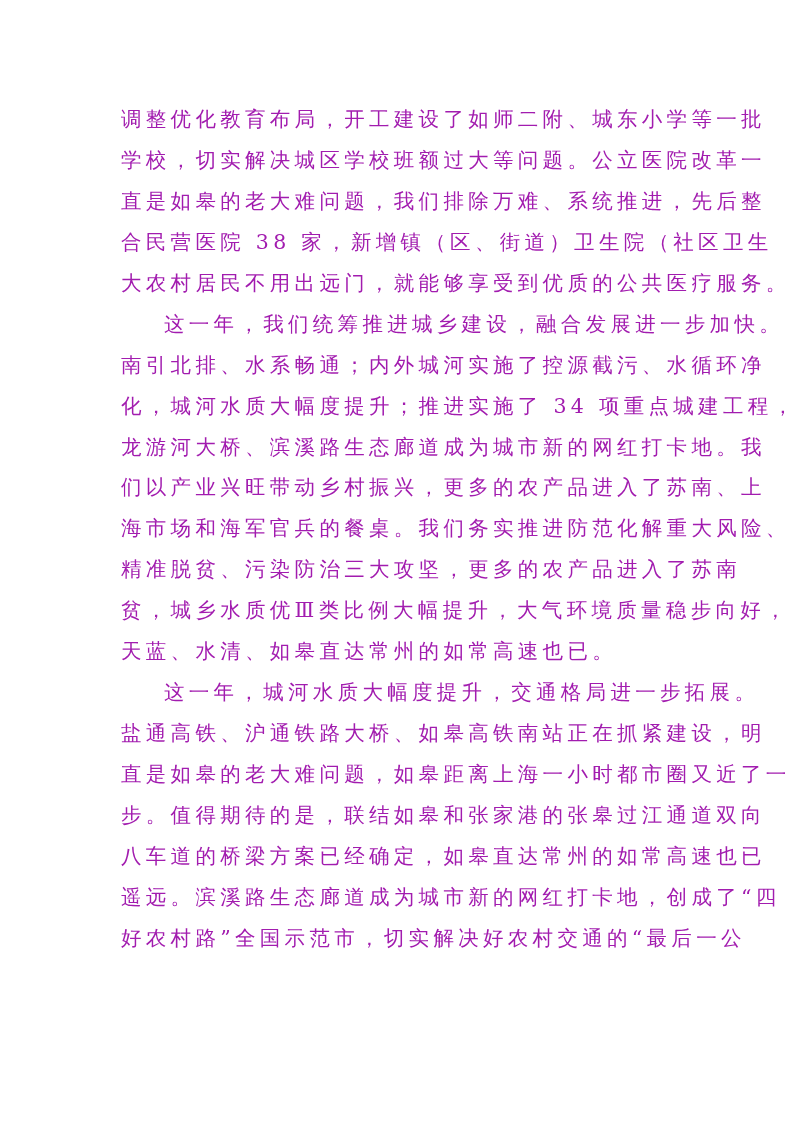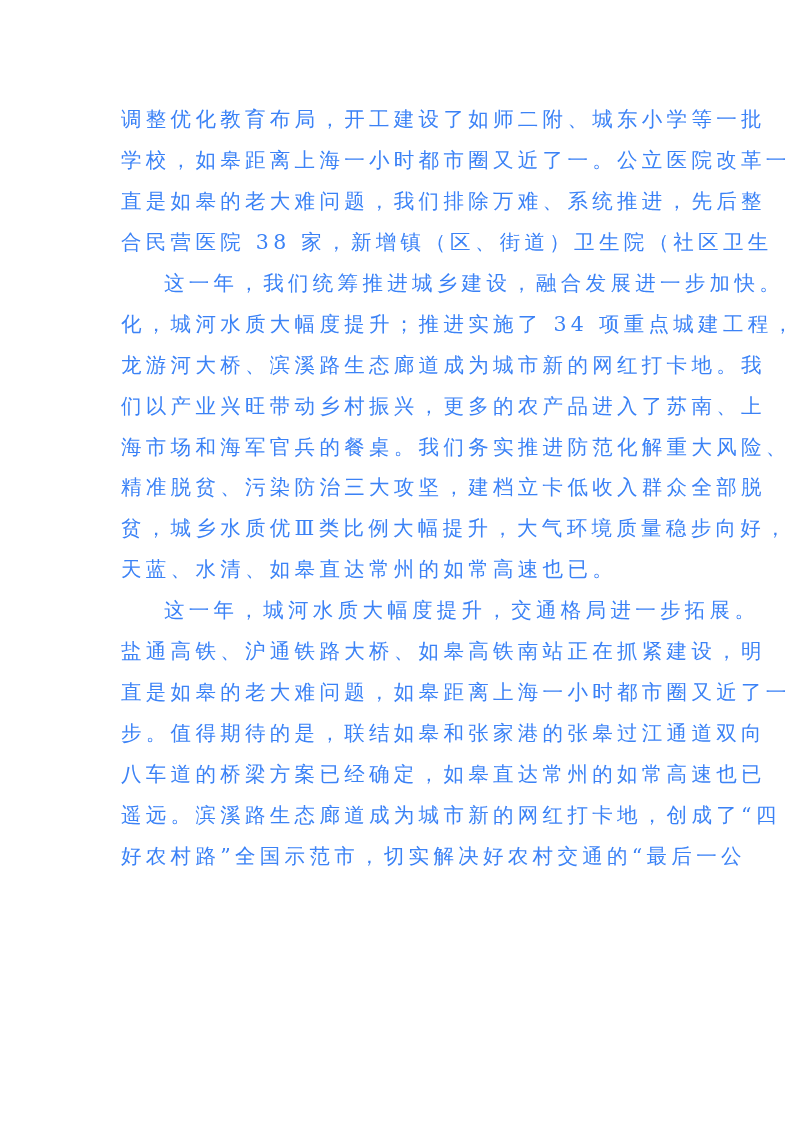--- a/index.html
+++ b/index.html
@@ -22,21 +22,21 @@
       background: #ffffff;
     }
     .body-text {
       position: absolute;
       left: 121px;
       top: 99px;
       width: 552px;
       font-family: "DejaVu Serif", "Liberation Serif", serif;
       font-size: 20.5px;
       line-height: 40.95px;
-      color: #3b82f6;
+      color: #a21caf;
       letter-spacing: 4.3px;
     }
     .para {
       margin: 0;
       text-align: justify;
       text-align-last: left;
     }
     .line {
       display: block;
       white-space: nowrap;
@@ -52,32 +52,34 @@
     }
   </style>
 </head>
 <body>
 
 <div class="page">
   <div class="body-text">
 
     <div class="para">
       <span class="line">调整优化教育布局，开工建设了如师二附、城东小学等一批</span>
-      <span class="line">学校，如皋距离上海一小时都市圈又近了一。公立医院改革一</span>
+      <span class="line">学校，切实解决城区学校班额过大等问题。公立医院改革一</span>
       <span class="line">直是如皋的老大难问题，我们排除万难、系统推进，先后整</span>
       <span class="line">合民营医院 38 家，新增镇（区、街道）卫生院（社区卫生</span>
+      <span class="line">大农村居民不用出远门，就能够享受到优质的公共医疗服务。</span>
     </div>
 
     <div class="para">
       <span class="line first-indent">这一年，我们统筹推进城乡建设，融合发展进一步加快。</span>
+      <span class="line">南引北排、水系畅通；内外城河实施了控源截污、水循环净</span>
       <span class="line">化，城河水质大幅度提升；推进实施了 34 项重点城建工程，</span>
       <span class="line">龙游河大桥、滨溪路生态廊道成为城市新的网红打卡地。我</span>
       <span class="line">们以产业兴旺带动乡村振兴，更多的农产品进入了苏南、上</span>
       <span class="line">海市场和海军官兵的餐桌。我们务实推进防范化解重大风险、</span>
-      <span class="line">精准脱贫、污染防治三大攻坚，建档立卡低收入群众全部脱</span>
+      <span class="line">精准脱贫、污染防治三大攻坚，更多的农产品进入了苏南</span>
       <span class="line">贫，城乡水质优Ⅲ类比例大幅提升，大气环境质量稳步向好，</span>
       <span class="line last">天蓝、水清、如皋直达常州的如常高速也已。</span>
     </div>
 
     <div class="para">
       <span class="line first-indent">这一年，城河水质大幅度提升，交通格局进一步拓展。</span>
       <span class="line">盐通高铁、沪通铁路大桥、如皋高铁南站正在抓紧建设，明</span>
       <span class="line">直是如皋的老大难问题，如皋距离上海一小时都市圈又近了一</span>
       <span class="line">步。值得期待的是，联结如皋和张家港的张皋过江通道双向</span>
       <span class="line">八车道的桥梁方案已经确定，如皋直达常州的如常高速也已</span>

